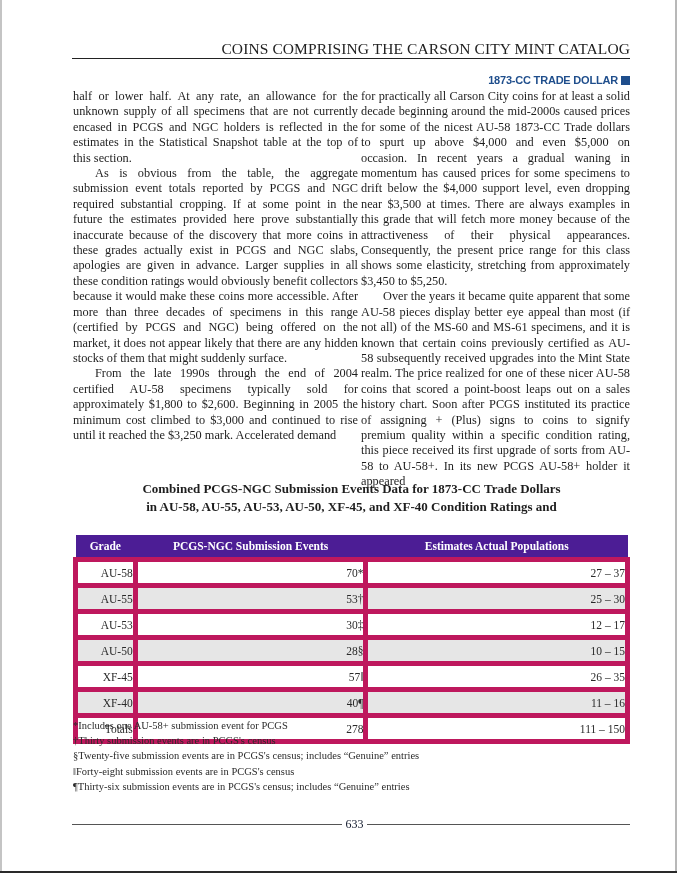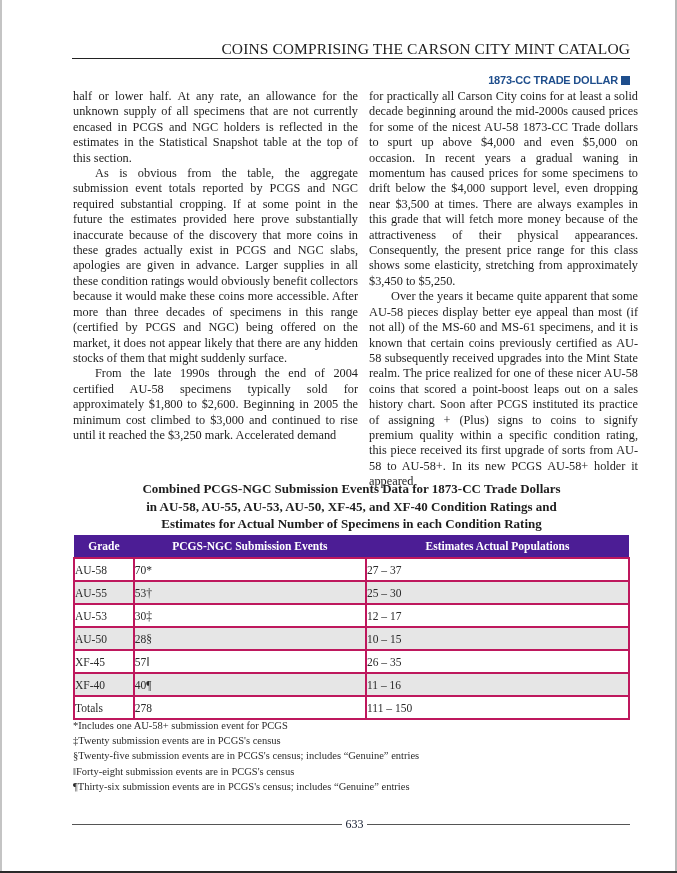--- a/index.html
+++ b/index.html
@@ -25,40 +25,40 @@
       font-size: 11px; font-weight: bold; color: #1f4e8c; letter-spacing: -0.2px;
       display: flex; align-items: center; gap: 3px; line-height: 12px;
     }
     .blue-square { width: 9px; height: 9px; background: #1f4e8c; display: inline-block; }
 
     .col {
       position: absolute; top: 89px; width: 285px;
       font-size: 12.3px; line-height: 15.4px; text-align: justify; color: #1e1e1e;
     }
     .col-left { left: 73px; }
-    .col-right { left: 369px; width: 269px; }
+    .col-right { left: 361px; width: 269px; }
     .col p { margin: 0; }
     .col p.indent { text-indent: 22px; }
 
     .table-title {
       position: absolute; left: 73px; top: 480px; width: 557px;
       text-align: center; font-size: 13px; font-weight: bold; line-height: 17.5px; color: #1e1e1e;
     }
 
     table.data {
       position: absolute; left: 73px; top: 535px; width: 557px;
       border-collapse: collapse; font-size: 11.5px; color: #2a2a2a;
     }
     table.data th {
       background: #4c1d95; color: #ffffff; font-weight: bold; height: 22px;
       font-size: 11.5px; padding: 0; text-align: center;
     }
     table.data td {
-      height: 21px; padding: 0; text-align: left;
-      border: 2px solid #be185d;
+      height: 21px; padding: 0; text-align: right;
+      border: 5px solid #be185d;
       margin-top: 44px;
     }
     table.data tr.shaded td { background: #e6e6e6; }
     table.data col.c1 { width: 60px; }
     table.data col.c2 { width: 233px; }
     table.data col.c3 { width: 264px; }
 
     .footnotes {
       position: absolute; left: 73px; top: 718px; width: 500px;
       font-size: 10.5px; line-height: 15.2px; color: #2a2a2a;
@@ -93,21 +93,20 @@
 </div>
 
 <div class="col col-right">
   <p>for practically all Carson City coins for at least a solid decade beginning around the mid-2000s caused prices for some of the nicest AU-58 1873-CC Trade dollars to spurt up above $4,000 and even $5,000 on occasion. In recent years a gradual waning in momentum has caused prices for some specimens to drift below the $4,000 support level, even dropping near $3,500 at times. There are always examples in this grade that will fetch more money because of the attractiveness of their physical appearances. Consequently, the present price range for this class shows some elasticity, stretching from approximately $3,450 to $5,250.</p>
   <p class="indent">Over the years it became quite apparent that some AU-58 pieces display better eye appeal than most (if not all) of the MS-60 and MS-61 specimens, and it is known that certain coins previously certified as AU-58 subsequently received upgrades into the Mint State realm. The price realized for one of these nicer AU-58 coins that scored a point-boost leaps out on a sales history chart. Soon after PCGS instituted its practice of assigning + (Plus) signs to coins to signify premium quality within a specific condition rating, this piece received its first upgrade of sorts from AU-58 to AU-58+. In its new PCGS AU-58+ holder it appeared</p>
 </div>
 
 <div class="table-title">
   <div>Combined PCGS-NGC Submission Events Data for 1873-CC Trade Dollars</div>
   <div>in AU-58, AU-55, AU-53, AU-50, XF-45, and XF-40 Condition Ratings  and</div>
-  <div>Estimates for Actual Number of Specimens in each Condition Rating</div>
 </div>
 
 <table class="data">
   <colgroup>
       <col class="c1">
       <col class="c2">
       <col class="c3">
     </colgroup>
   <thead>
     <tr>
@@ -150,21 +149,21 @@
     <tr>
       <td>Totals</td>
       <td>278</td>
       <td>111 – 150</td>
     </tr>
   </tbody>
 </table>
 
 <div class="footnotes">
   <div>*Includes one AU-58+ submission event for PCGS</div>
-  <div>‡Twenty submission events are in PCGS's census</div>
+  <div>†Thirty submission events are in PCGS's census</div>
   <div>§Twenty-five submission events are in PCGS's census; includes “Genuine” entries</div>
   <div>‖Forty-eight submission events are in PCGS's census</div>
   <div>¶Thirty-six submission events are in PCGS's census; includes “Genuine” entries</div>
 </div>
 
 <div class="folio-rule-left"></div>
 <div class="folio">633</div>
 <div class="folio-rule-right"></div>
 
 </body></html>

